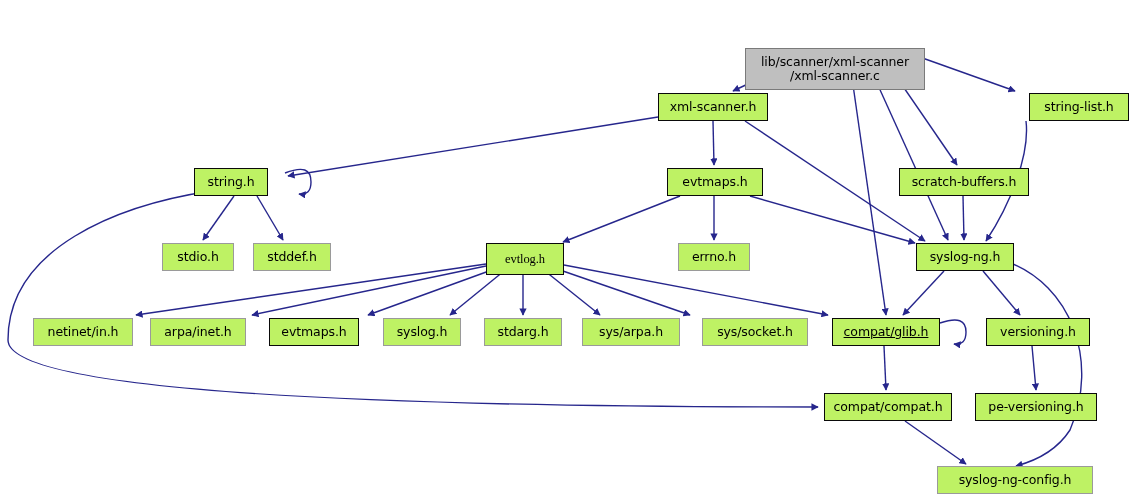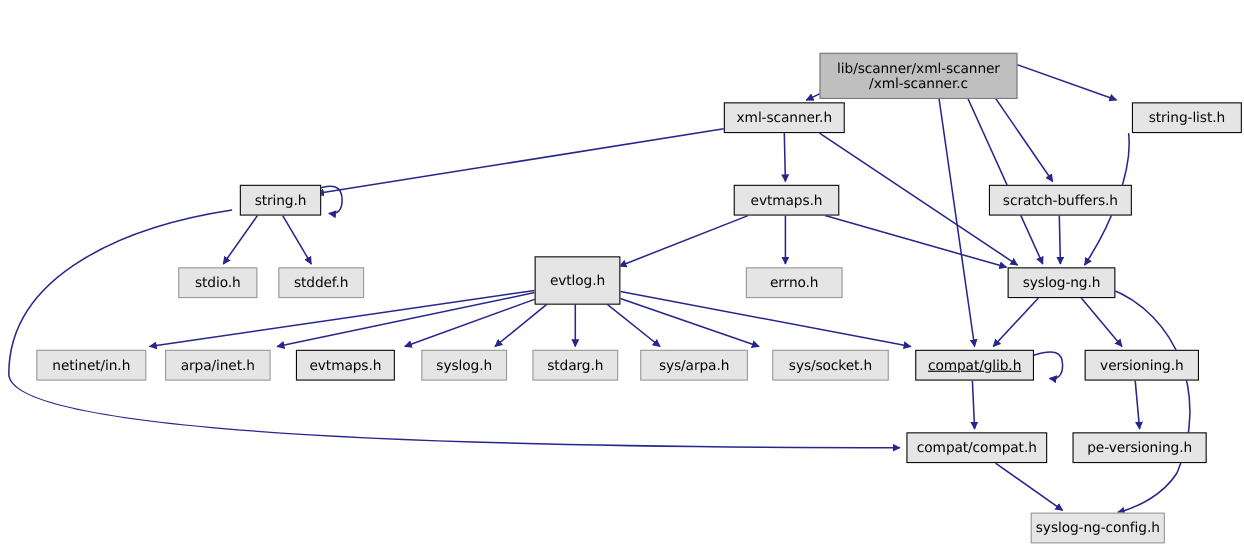--- a/index.html
+++ b/index.html
@@ -13,21 +13,21 @@
     overflow:hidden;
   }
   #edges{position:absolute;left:0;top:0;width:1131px;height:500px;}
   .node{
     position:absolute;
     box-sizing:border-box;
     display:flex;
     align-items:center;
     justify-content:center;
     text-align:center;
-    background:#e5e5e5;
+    background:#bef264;
     color:#000000;
     font-size:12.5px;
     line-height:14px;
     white-space:pre;
     letter-spacing:-0.1px;
     z-index:5;
   }
   .node.sys{ border:1px solid #9a9a9a; }
   .node.prj{ border:1.5px solid #0a0a0a; }
   .node.root{
@@ -80,34 +80,34 @@
         <path d="M 884,346 L 886,390" marker-end="url(#arrow)"></path>
         <path d="M 1032,346 L 1036,390" marker-end="url(#arrow)"></path>
         <path d="M 905,421 L 966,464" marker-end="url(#arrow)"></path>
       </g>
   </svg>
   <div id="node-layer">
       <div class="node root" style="left: 745px; top: 8px; width: 180px; height: 42px; margin-top: 40px;"><span class="lbl">lib/scanner/xml-scanner
 /xml-scanner.c</span></div>
       <div class="node prj" style="left: 658px; top: 93px; width: 110px; height: 28px;"><span class="lbl">xml-scanner.h</span></div>
       <div class="node prj" style="left: 981px; top: 93px; width: 100px; height: 28px; margin-left: 48px;"><span class="lbl">string-list.h</span></div>
-      <div class="node prj" style="left: 218px; top: 168px; width: 74px; height: 28px; text-align: center;"><span class="lbl">string.h</span></div>
+      <div class="node prj" style="left: 194px; top: 168px; width: 74px; height: 28px; text-align: center;"><span class="lbl">string.h</span></div>
       <div class="node prj" style="left: 667px; top: 168px; width: 96px; height: 28px;"><span class="lbl">evtmaps.h</span></div>
       <div class="node prj" style="left: 899px; top: 168px; width: 130px; height: 28px;"><span class="lbl">scratch-buffers.h</span></div>
       <div class="node sys" style="left: 162px; top: 243px; width: 72px; height: 28px;"><span class="lbl">stdio.h</span></div>
       <div class="node sys" style="left: 253px; top: 243px; width: 78px; height: 28px;"><span class="lbl">stddef.h</span></div>
-      <div class="node prj" style="left: 486px; top: 233px; width: 78px; height: 44px;"><span class="lbl">evtlog.h</span></div>
-      <div class="node sys" style="left: 678px; top: 243px; width: 88px; height: 28px;"><span class="lbl">errno.h</span></div>
+      <div class="node prj" style="left: 486px; top: 243px; width: 78px; height: 32px; font-family: Liberation Serif, serif;"><span class="lbl">evtlog.h</span></div>
+      <div class="node sys" style="left: 678px; top: 243px; width: 72px; height: 28px;"><span class="lbl">errno.h</span></div>
       <div class="node prj" style="left: 916px; top: 243px; width: 98px; height: 28px;"><span class="lbl">syslog-ng.h</span></div>
       <div class="node sys" style="left: 33px; top: 318px; width: 100px; height: 28px;"><span class="lbl">netinet/in.h</span></div>
       <div class="node sys" style="left: 150px; top: 318px; width: 96px; height: 28px;"><span class="lbl">arpa/inet.h</span></div>
       <div class="node prj" style="left: 269px; top: 318px; width: 90px; height: 28px;"><span class="lbl">evtmaps.h</span></div>
       <div class="node sys" style="left: 383px; top: 318px; width: 78px; height: 28px;"><span class="lbl">syslog.h</span></div>
       <div class="node sys" style="left: 484px; top: 318px; width: 78px; height: 28px;"><span class="lbl">stdarg.h</span></div>
       <div class="node sys" style="left: 582px; top: 318px; width: 98px; height: 28px;"><span class="lbl">sys/arpa.h</span></div>
       <div class="node sys" style="left: 702px; top: 318px; width: 106px; height: 28px;"><span class="lbl">sys/socket.h</span></div>
       <div class="node prj" style="left: 832px; top: 318px; width: 108px; height: 28px; text-decoration: underline;"><span class="lbl">compat/glib.h</span></div>
       <div class="node prj" style="left: 986px; top: 318px; width: 104px; height: 28px;"><span class="lbl">versioning.h</span></div>
       <div class="node prj" style="left: 824px; top: 393px; width: 128px; height: 28px;"><span class="lbl">compat/compat.h</span></div>
       <div class="node prj" style="left: 975px; top: 393px; width: 122px; height: 28px;"><span class="lbl">pe-versioning.h</span></div>
-      <div class="node sys" style="left: 937px; top: 466px; width: 122px; height: 28px;"><span class="lbl">syslog-ng-config.h</span></div>
+      <div class="node sys" style="left: 937px; top: 466px; width: 156px; height: 28px;"><span class="lbl">syslog-ng-config.h</span></div>
     </div>
 </div>
 
 </body></html>

